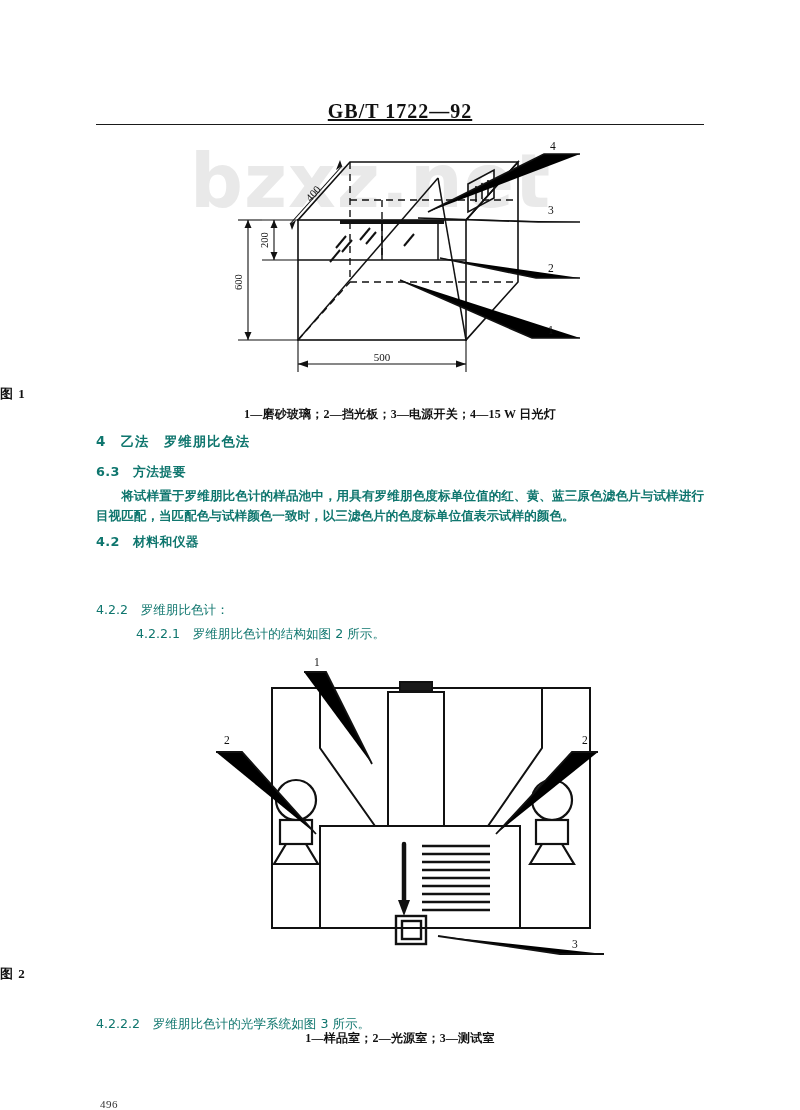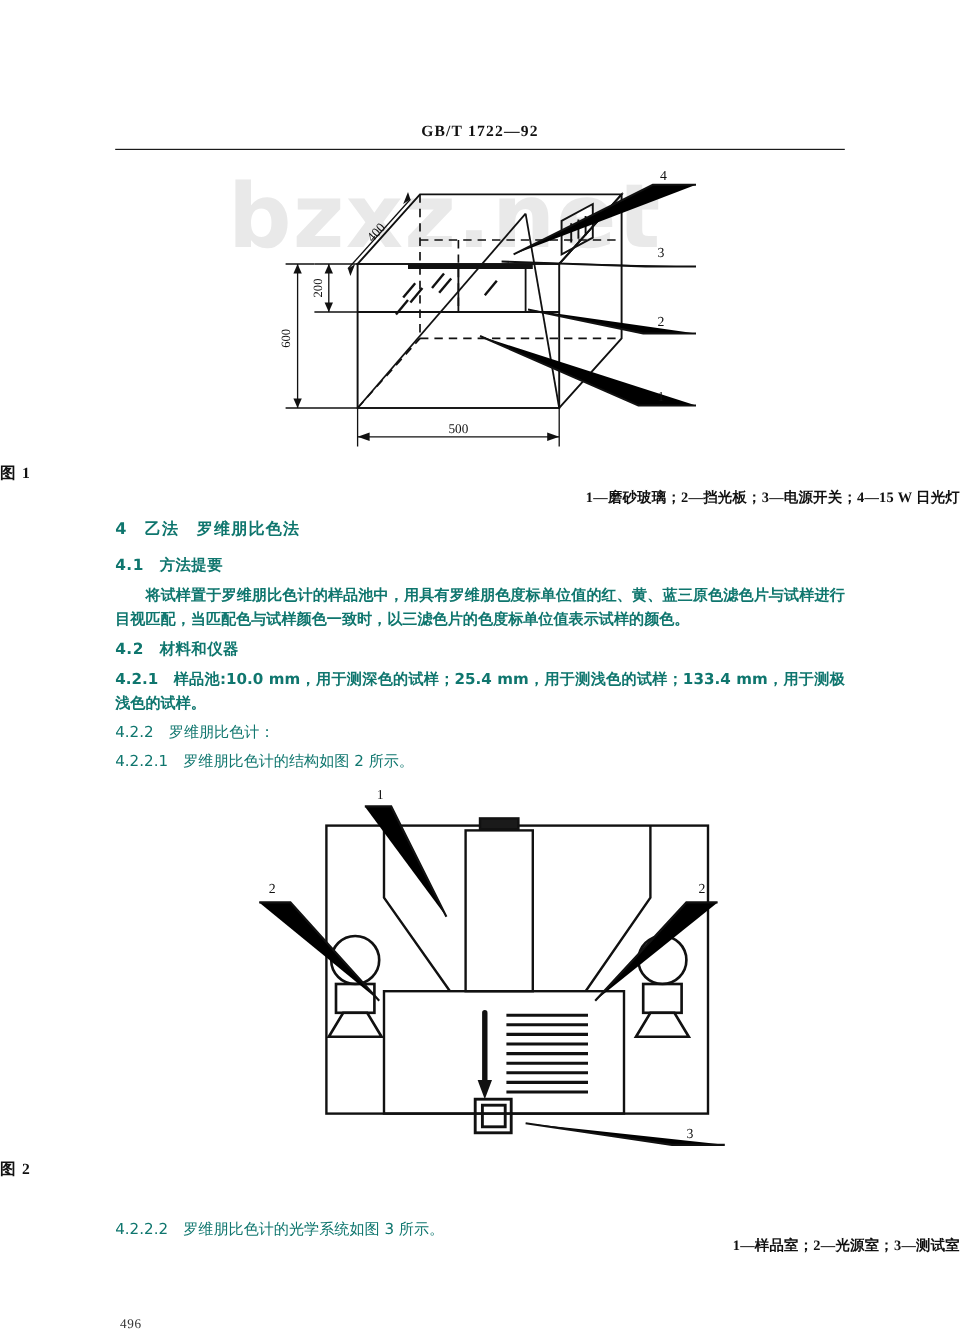--- a/index.html
+++ b/index.html
@@ -34,23 +34,24 @@
   
   .doc-header {
     position: absolute;
     left: 0;
     top: 100px;
     width: 800px;
     text-align: center;
   }
   .doc-header .std-no {
     font-family: "Liberation Serif", serif;
-    font-size: 13px;
+    font-size: 20px;
     font-weight: bold;
     letter-spacing: 1px;
+    text-decoration: underline;
   }
   .header-rule {
     position: absolute;
     left: 96px;
     top: 124px;
     width: 608px;
     height: 0;
     border-top: 1.6px solid #1a1a1a;
   }
 
@@ -70,21 +71,21 @@
     left: 0;
     text-align: left;
     font-size: 13px;
     font-weight: bold;
     letter-spacing: 1px;
   }
   .fig-legend {
     position: absolute;
     width: 800px;
     left: 0;
-    text-align: right;
+    text-align: center;
     font-size: 12px;
     font-weight: bold;
     letter-spacing: 0.2px;
   }
 
   
   .body-text {
     position: absolute;
     left: 96px;
     width: 608px;
@@ -250,31 +251,30 @@
       </g>
       <text x="316" y="194" font-family="'Liberation Serif', serif" font-size="11.5" fill="#111111">1</text>
     </svg>
   </div>
 
   <div class="fig-caption" style="top:385px;">图 1</div>
   <div class="fig-legend" style="top:406px;">1—磨砂玻璃；2—挡光板；3—电源开关；4—15 W 日光灯</div>
 
   <div class="body-text h-sec" style="top:432px;">4 乙法 罗维朋比色法</div>
 
-  <div class="body-text h-sub" style="top:462px;">4.1 方法提要</div>
+  <div class="body-text h-sub" style="top:462px;">6.3 方法提要</div>
 
   <div class="body-text para indent" style="top:486px;">将试样置于罗维朋比色计的样品池中，用具有罗维朋色度标单位值的红、黄、蓝三原色滤色片与试样进行目视匹配，当匹配色与试样颜色一致时，以三滤色片的色度标单位值表示试样的颜色。</div>
 
   <div class="body-text h-sub" style="top:532px;">4.2 材料和仪器</div>
 
-  <div class="body-text para" style="top:556px;">4.2.1 样品池:10.0 mm，用于测深色的试样；25.4 mm，用于测浅色的试样；133.4 mm，用于测极浅色的试样。</div>
 
   <div class="body-text" style="top:600px;">4.2.2 罗维朋比色计：</div>
 
-  <div class="body-text" style="top:624px;">4.2.2.1 罗维朋比色计的结构如图 2 所示。</div>
+  <div class="body-text" style="top:624px;margin-left:40px;">4.2.2.1 罗维朋比色计的结构如图 2 所示。</div>
 
   <div class="fig2-wrap">
     <svg width="412" height="318" viewBox="0 0 412 318" xmlns="http://www.w3.org/2000/svg">
       <g fill="none" stroke="#111111" stroke-width="2" stroke-linejoin="miter">
 
         <rect x="72" y="40" width="318" height="240"></rect>
 
         <path d="M120 40 L120 100 L175 178"></path>
 
         <path d="M342 40 L342 100 L288 178"></path>

